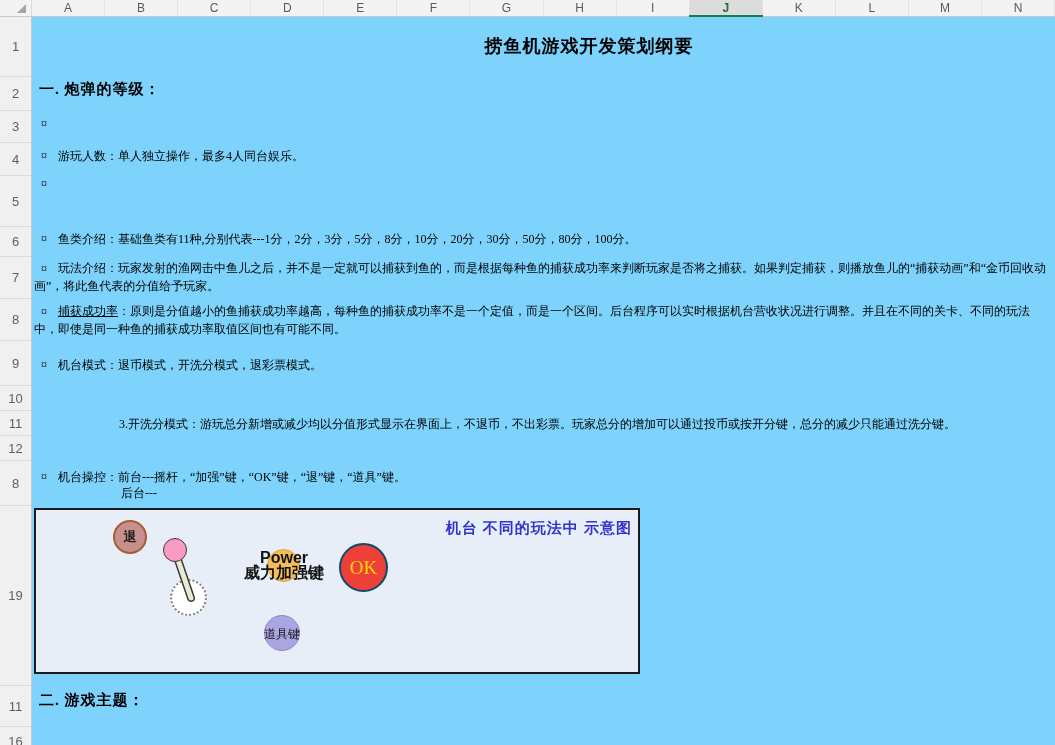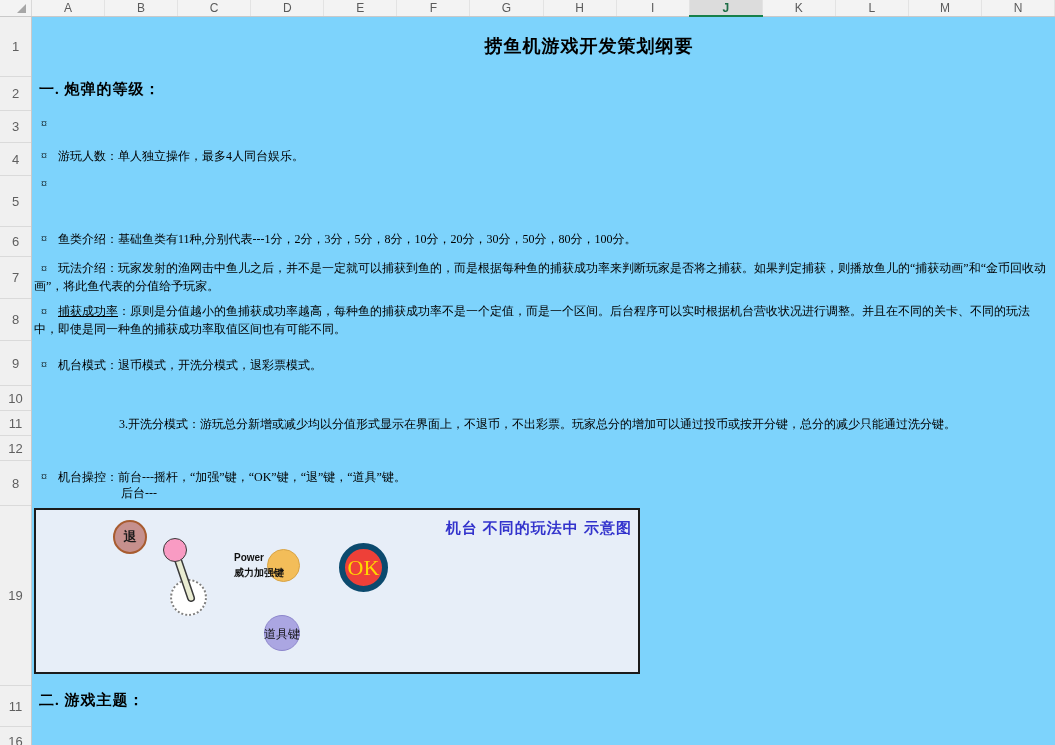--- a/index.html
+++ b/index.html
@@ -39,25 +39,25 @@
              background:#e7eef8; border:2px solid #1b1b1b; }
   .dg-caption { position:absolute; right:6px; top:9px; font-family:"Liberation Sans", sans-serif;
                 font-size:15px; font-weight:bold; letter-spacing:1px; color:#3333cc; }
   .circle { position:absolute; border-radius:50%; display:flex; align-items:center; justify-content:center; }
   .btn-back { left:77px; top:10px; width:34px; height:34px; background:#c6908d; border:2px solid #a85c30;
               font-family:"Liberation Sans", sans-serif; font-size:13px; font-weight:bold; color:#1a1a1a; }
   .joy-base { left:134px; top:69px; width:37px; height:37px; background:#fff; border:2px dotted #808080; }
   .joy-svg { position:absolute; left:0; top:0; pointer-events:none; }
   .joy-ball { left:127px; top:28px; width:24px; height:24px; background:#f99bc3; border:1px solid #3a3a3a; }
   .btn-power { left:231px; top:39px; width:33px; height:33px; background:#f3bd59; border:1px solid #d8a344; }
-  .power-label { position:absolute; left:198px; top:40px; width:100px; 
-                 font-family:"Liberation Sans", sans-serif; font-size:10px; font-weight:bold;
+  .power-label { position:absolute; left:198px; top:40px; width:100px; text-align:center;
+                 font-family:"Liberation Sans", sans-serif; font-size:16px; font-weight:bold;
                  line-height:15px; color:#111; }
-  .btn-ok { left:303px; top:33px; width:49px; height:49px; background:#ee4038; border:6px solid #0c4a6e;
-            font-family:"Liberation Serif", serif; font-size:22px; color:#ffd700; }
+  .btn-ok { left:303px; top:33px; width:49px; height:49px; background:#ee4038; border:2px solid #0c4a6e;
+            font-family:"Liberation Serif", serif; font-size:19px; color:#ffd700; }
   .btn-item { left:228px; top:105px; width:36px; height:36px; background:#aba6e2; border:1px solid #8d86cc; }
   .item-label { position:absolute; left:213px; top:116px; width:66px; text-align:center;
                 font-family:"Liberation Sans", sans-serif; font-size:12px; font-weight:normal; color:#111; }
 </style>
 </head>
 <body>
 
 <div class="page">
 
   <div class="col-headers">

